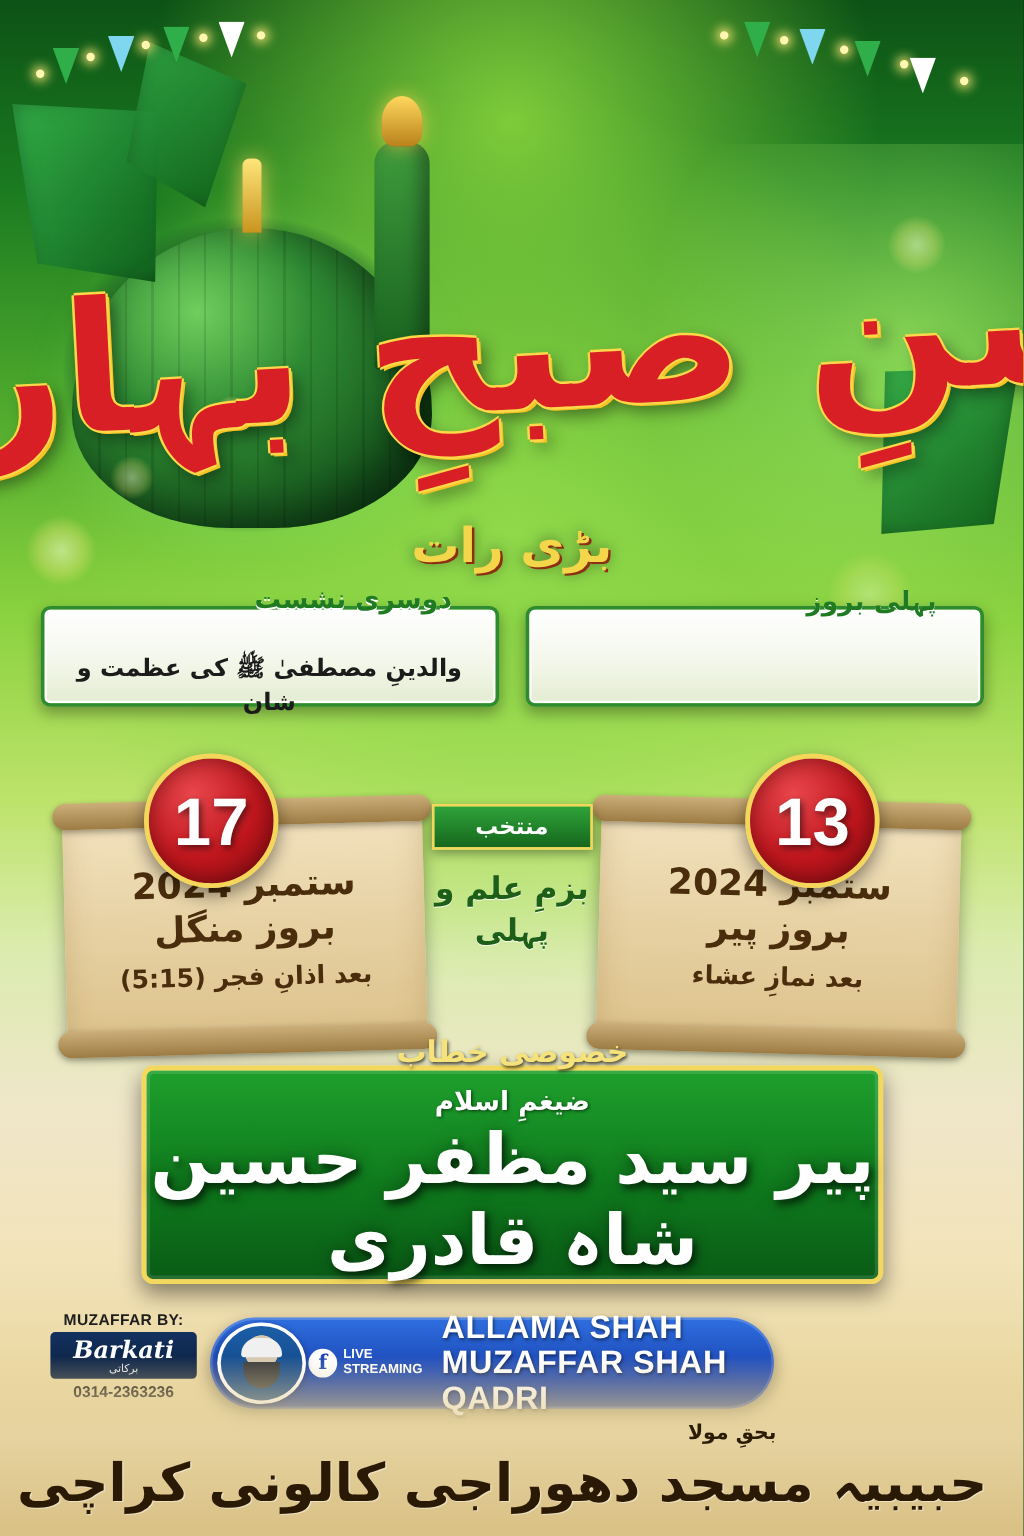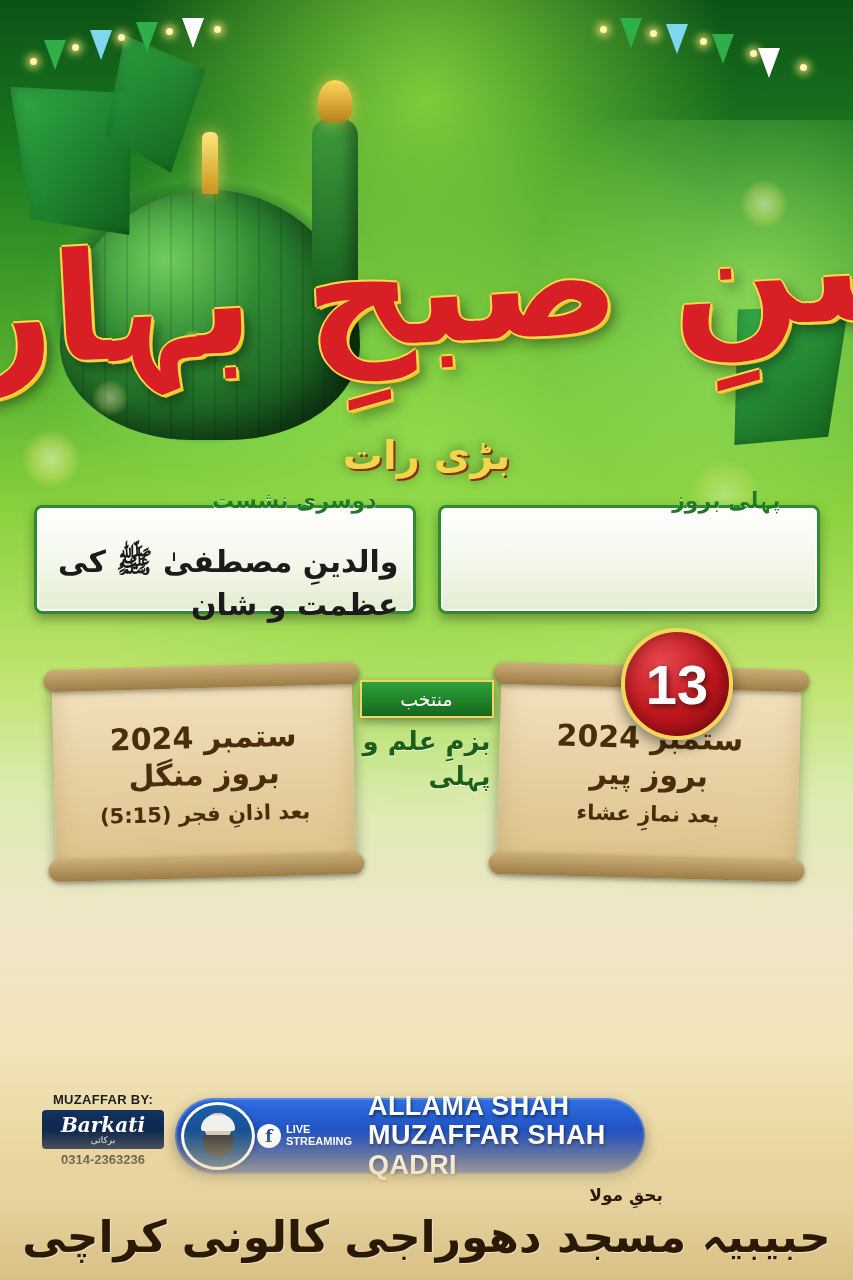--- a/index.html
+++ b/index.html
@@ -129,39 +129,39 @@
     text-shadow: 2px 2px 0 #8c2f12, 0 0 12px rgba(0,0,0,.5);
   }
 
   
   .sessions {
     position: absolute; left: 30px; right: 30px; top: 505px;
     display: flex; flex-direction: row-reverse; gap: 22px; justify-content: center;
   }
   .session {
     position: relative;
-    width: 382px; height: 109px;
+    width: 382px; height: 84px;
     background: linear-gradient(180deg, #ffffff 0%, #f3f7ea 55%, #e4ecd2 100%);
     border: 3px solid #2e8b2f;
     border-radius: 8px;
     box-shadow: 0 5px 12px rgba(0,0,0,.35), inset 0 0 0 2px #ffffff;
     display: flex; align-items: center; justify-content: center;
     direction: rtl;
   }
   .session .tag {
     position: absolute; top: -20px; right: 36px;
     direction: rtl;
     font-family: "DejaVu Sans", "Liberation Sans", sans-serif;
     font-size: 22px; font-weight: 700; color: #1f7a22;
     text-shadow: 0 1px 0 #fff;
   }
   .session .txt {
     font-family: "DejaVu Sans", "Liberation Sans", sans-serif;
-    font-size: 30px; font-weight: 700; color: #1b1b1b;
-    padding: 0 14px; text-align: right; margin-top: 47px;
+    font-size: 20px; font-weight: 700; color: #1b1b1b;
+    padding: 0 14px; text-align: center; margin-top: 47px;
   }
 
   
   .dates {
     position: absolute; left: 20px; right: 20px; top: 628px; height: 260px;
   }
   .scroll {
     position: absolute; top: 48px;
     width: 300px; height: 192px;
     background: linear-gradient(180deg, #f3e3c0 0%, #e8d3a6 45%, #dcc28c 100%);
@@ -193,33 +193,33 @@
     box-shadow: 0 6px 14px rgba(0,0,0,.45), inset 0 0 18px rgba(0,0,0,.35);
     display: flex; align-items: center; justify-content: center;
     color: #fff; font-size: 56px; font-weight: 700;
     text-shadow: 2px 3px 6px rgba(0,0,0,.55);
     z-index: 3;
   }
   .med-left  { left: 100px; }
   .med-right { right: 100px; }
 
   .center-ribbon {
-    position: absolute; left: 50%; top: 52px; transform: translateX(-50%);
+    position: absolute; left: 50%; top: 42px; transform: translateX(-50%);
     width: 134px; height: 38px;
     background: linear-gradient(180deg, #2fa33a, #15671c);
     border: 2px solid #f3d75b;
     box-shadow: 0 4px 9px rgba(0,0,0,.4);
     display: flex; align-items: center; justify-content: center;
-    color: #fff; font-size: 19px; font-weight: 400;
+    color: #fff; font-size: 19px; font-weight: 700;
     font-family: "DejaVu Sans", "Liberation Sans", sans-serif;
     z-index: 4;
   }
   .center-text {
     position: absolute; left: 50%; top: 96px; transform: translateX(-50%);
-    direction: rtl;
+    text-align: center; direction: rtl;
     font-family: "DejaVu Sans", "Liberation Sans", sans-serif;
     font-size: 26px; font-weight: 700; color: #1d5f19;
     line-height: 1.35; z-index: 4;
     text-shadow: 0 1px 0 rgba(255,255,255,.8);
   }
 
   
   .speaker-panel {
     position: absolute; left: 118px; top: 888px; width: 618px; height: 182px;
     background: linear-gradient(180deg, #1ea02c 0%, #0f7a1d 55%, #0a5c16 100%);
@@ -300,21 +300,21 @@
   }
   .fb-text { color: #fff; font-size: 11px; font-weight: 700; line-height: 1.05; }
   .live-names { color: #fff; margin-left: 6px; }
   .live-names div {
     font-size: 27px; font-weight: 700; letter-spacing: .4px; line-height: 1.08;
     text-shadow: 1px 2px 3px rgba(0,0,0,.5);
   }
 
   
   .venue {
-    position: absolute; left: 0; right: 0; bottom: 18px;
+    position: absolute; left: 0; right: 16px; bottom: 18px;
     text-align: center; direction: rtl;
     font-family: "DejaVu Sans", "Liberation Sans", sans-serif;
   }
   .venue-logo {
     position: absolute; right: 190px; top: -24px;
     font-size: 17px; font-weight: 700; color: #2b1c06; line-height: 1;
   }
   .venue-main {
     font-size: 44px; font-weight: 700; color: #2a1a05;
     text-shadow: 1px 1px 0 rgba(255,255,255,.45);
@@ -393,28 +393,34 @@
     </div>
     <div class="medallion med-right">13</div>
 
     <div class="scroll scroll-left">
       <div class="scroll-inner">
         <div class="scroll-line1">ستمبر 2024</div>
         <div class="scroll-line1">بروز منگل</div>
         <div class="scroll-line2">بعد اذانِ فجر (5:15)</div>
       </div>
     </div>
+    <div class="medallion med-left">17</div>
 
     <div class="center-ribbon">منتخب</div>
     <div class="center-text">
       <div>بزمِ علم و</div>
       <div>پہلی</div>
     </div>
   </div>
 
+  <div class="speaker-panel">
+    <div class="speaker-tag">خصوصی خطاب</div>
+    <div class="speaker-title">ضیغمِ اسلام</div>
+    <div class="speaker-name">پیر سید مظفر حسین شاہ قادری</div>
+  </div>
 
   <div class="designer">
     <div class="designer-label">MUZAFFAR BY:</div>
     <div class="designer-logo">
       <div class="brand">Barkati</div>
       <div class="sub">برکاتی</div>
     </div>
     <div class="designer-phone">0314-2363236</div>
   </div>
 

